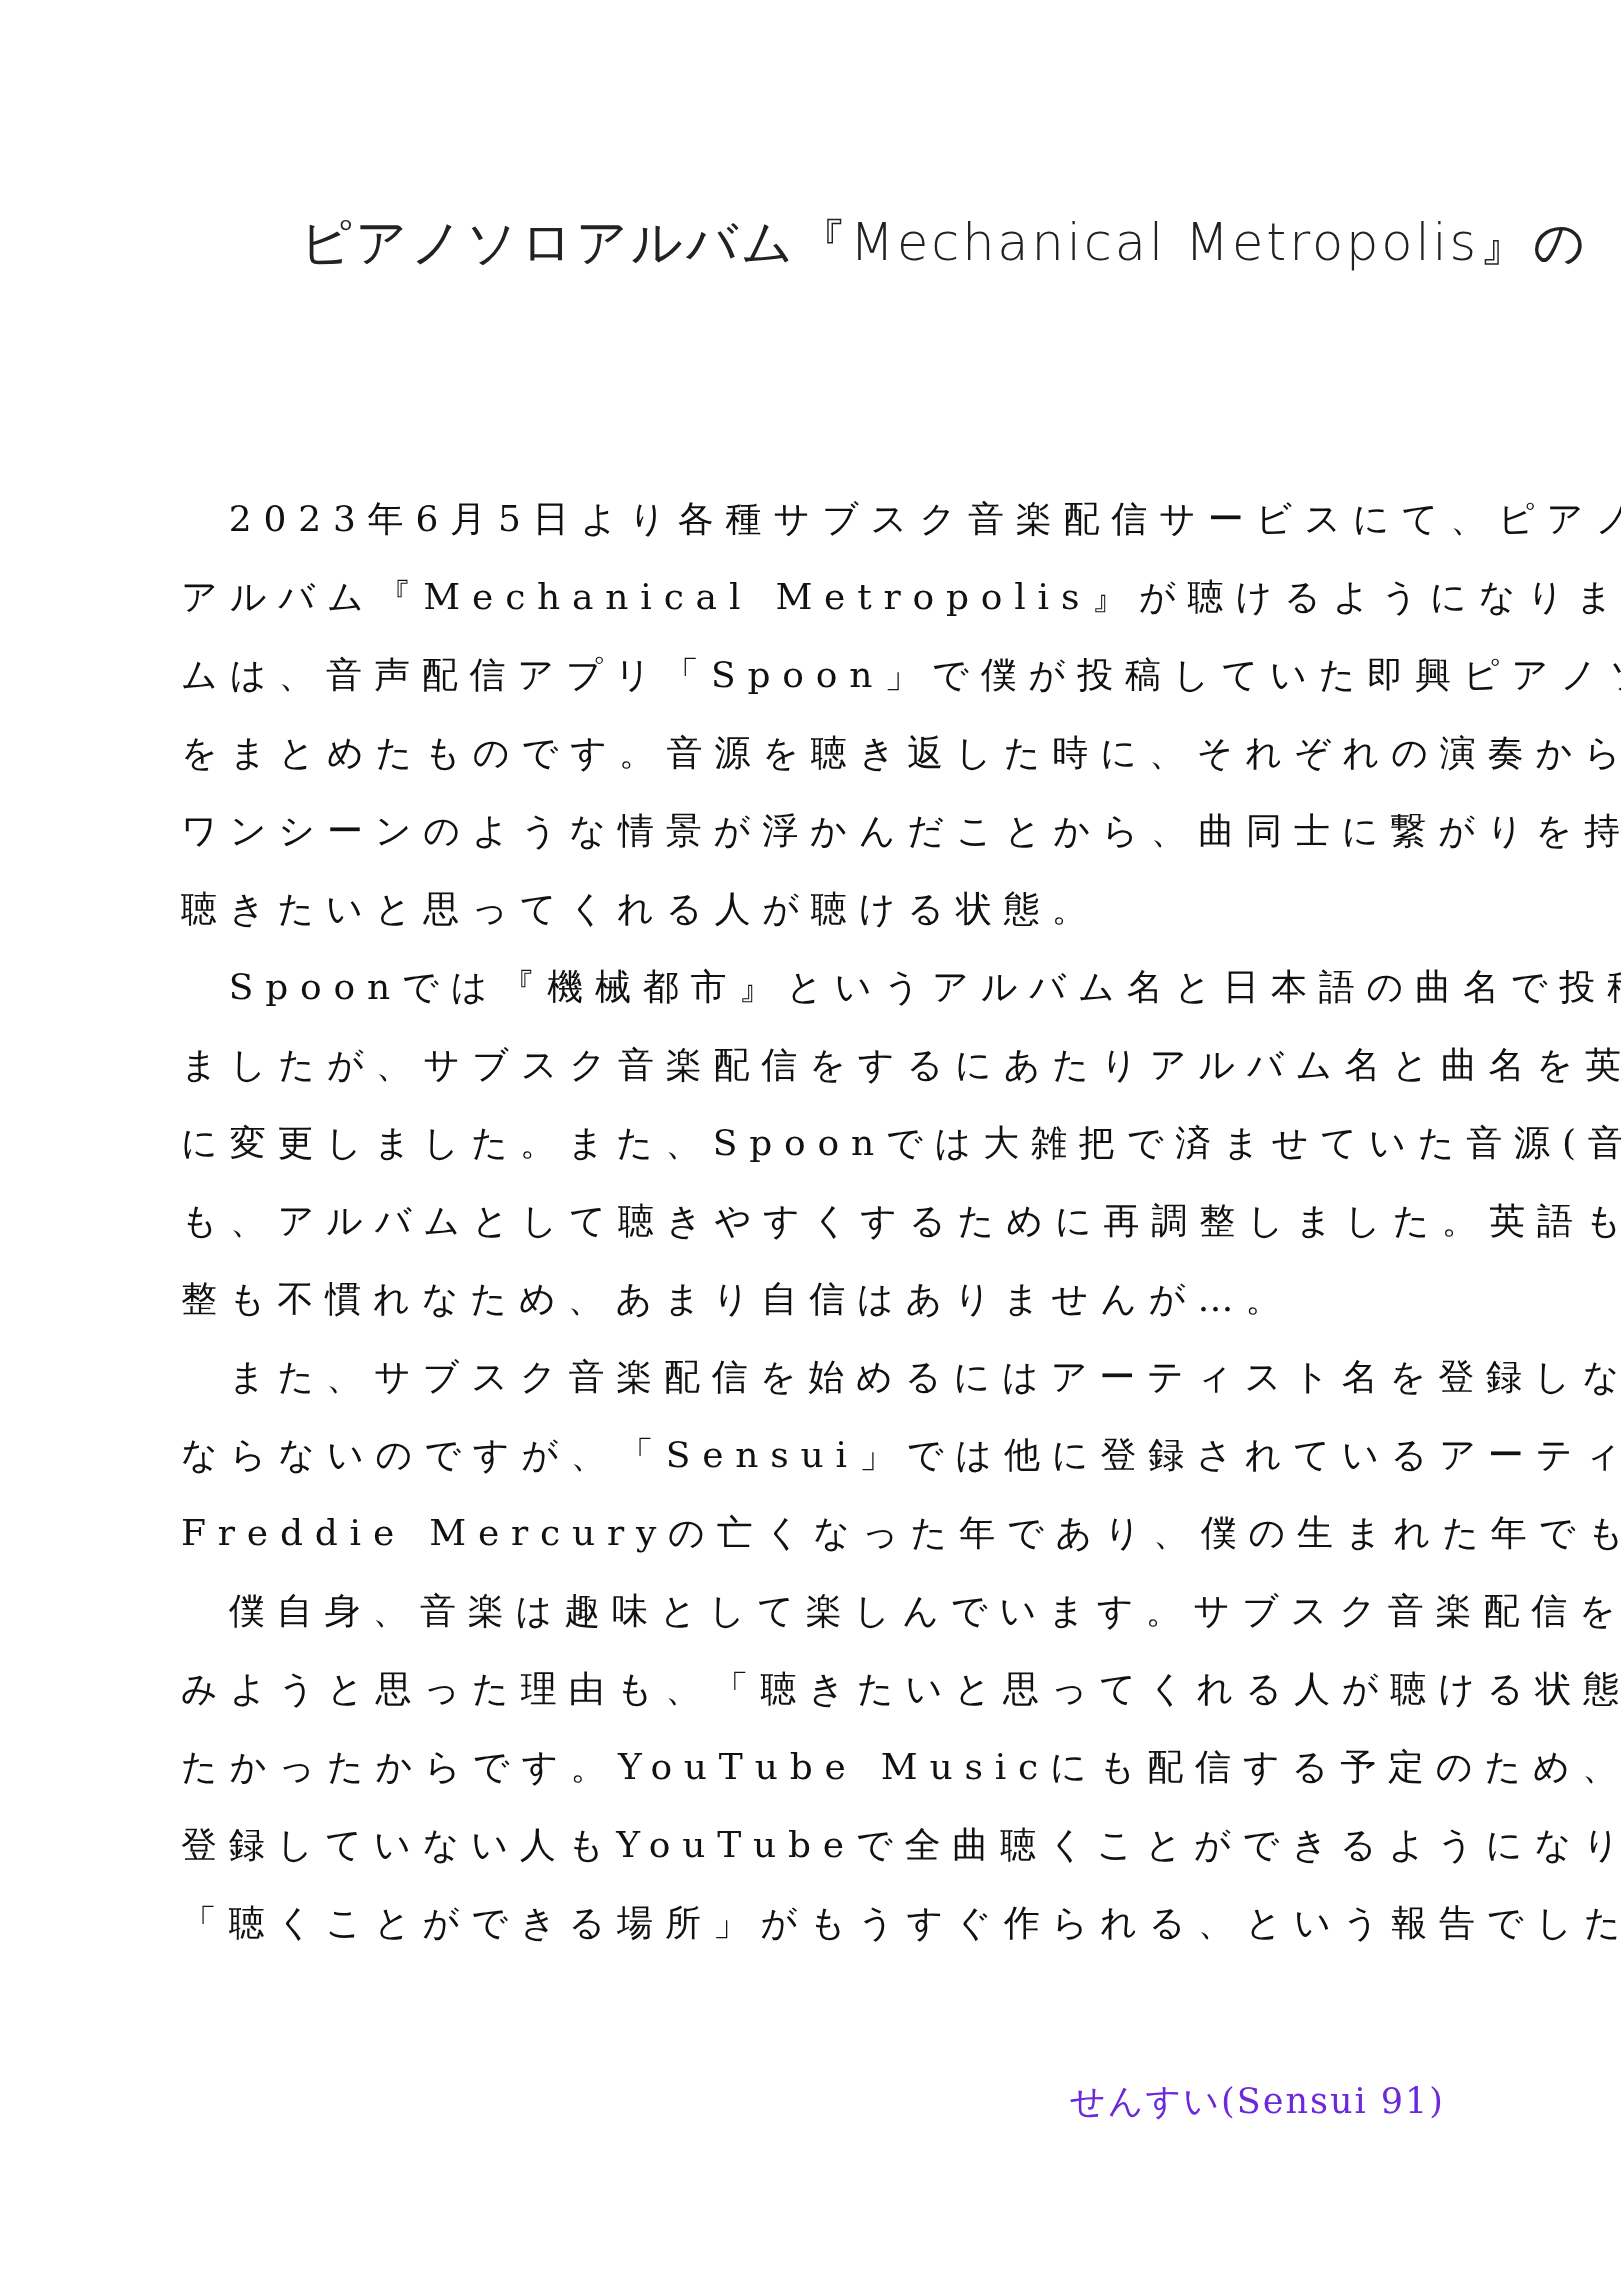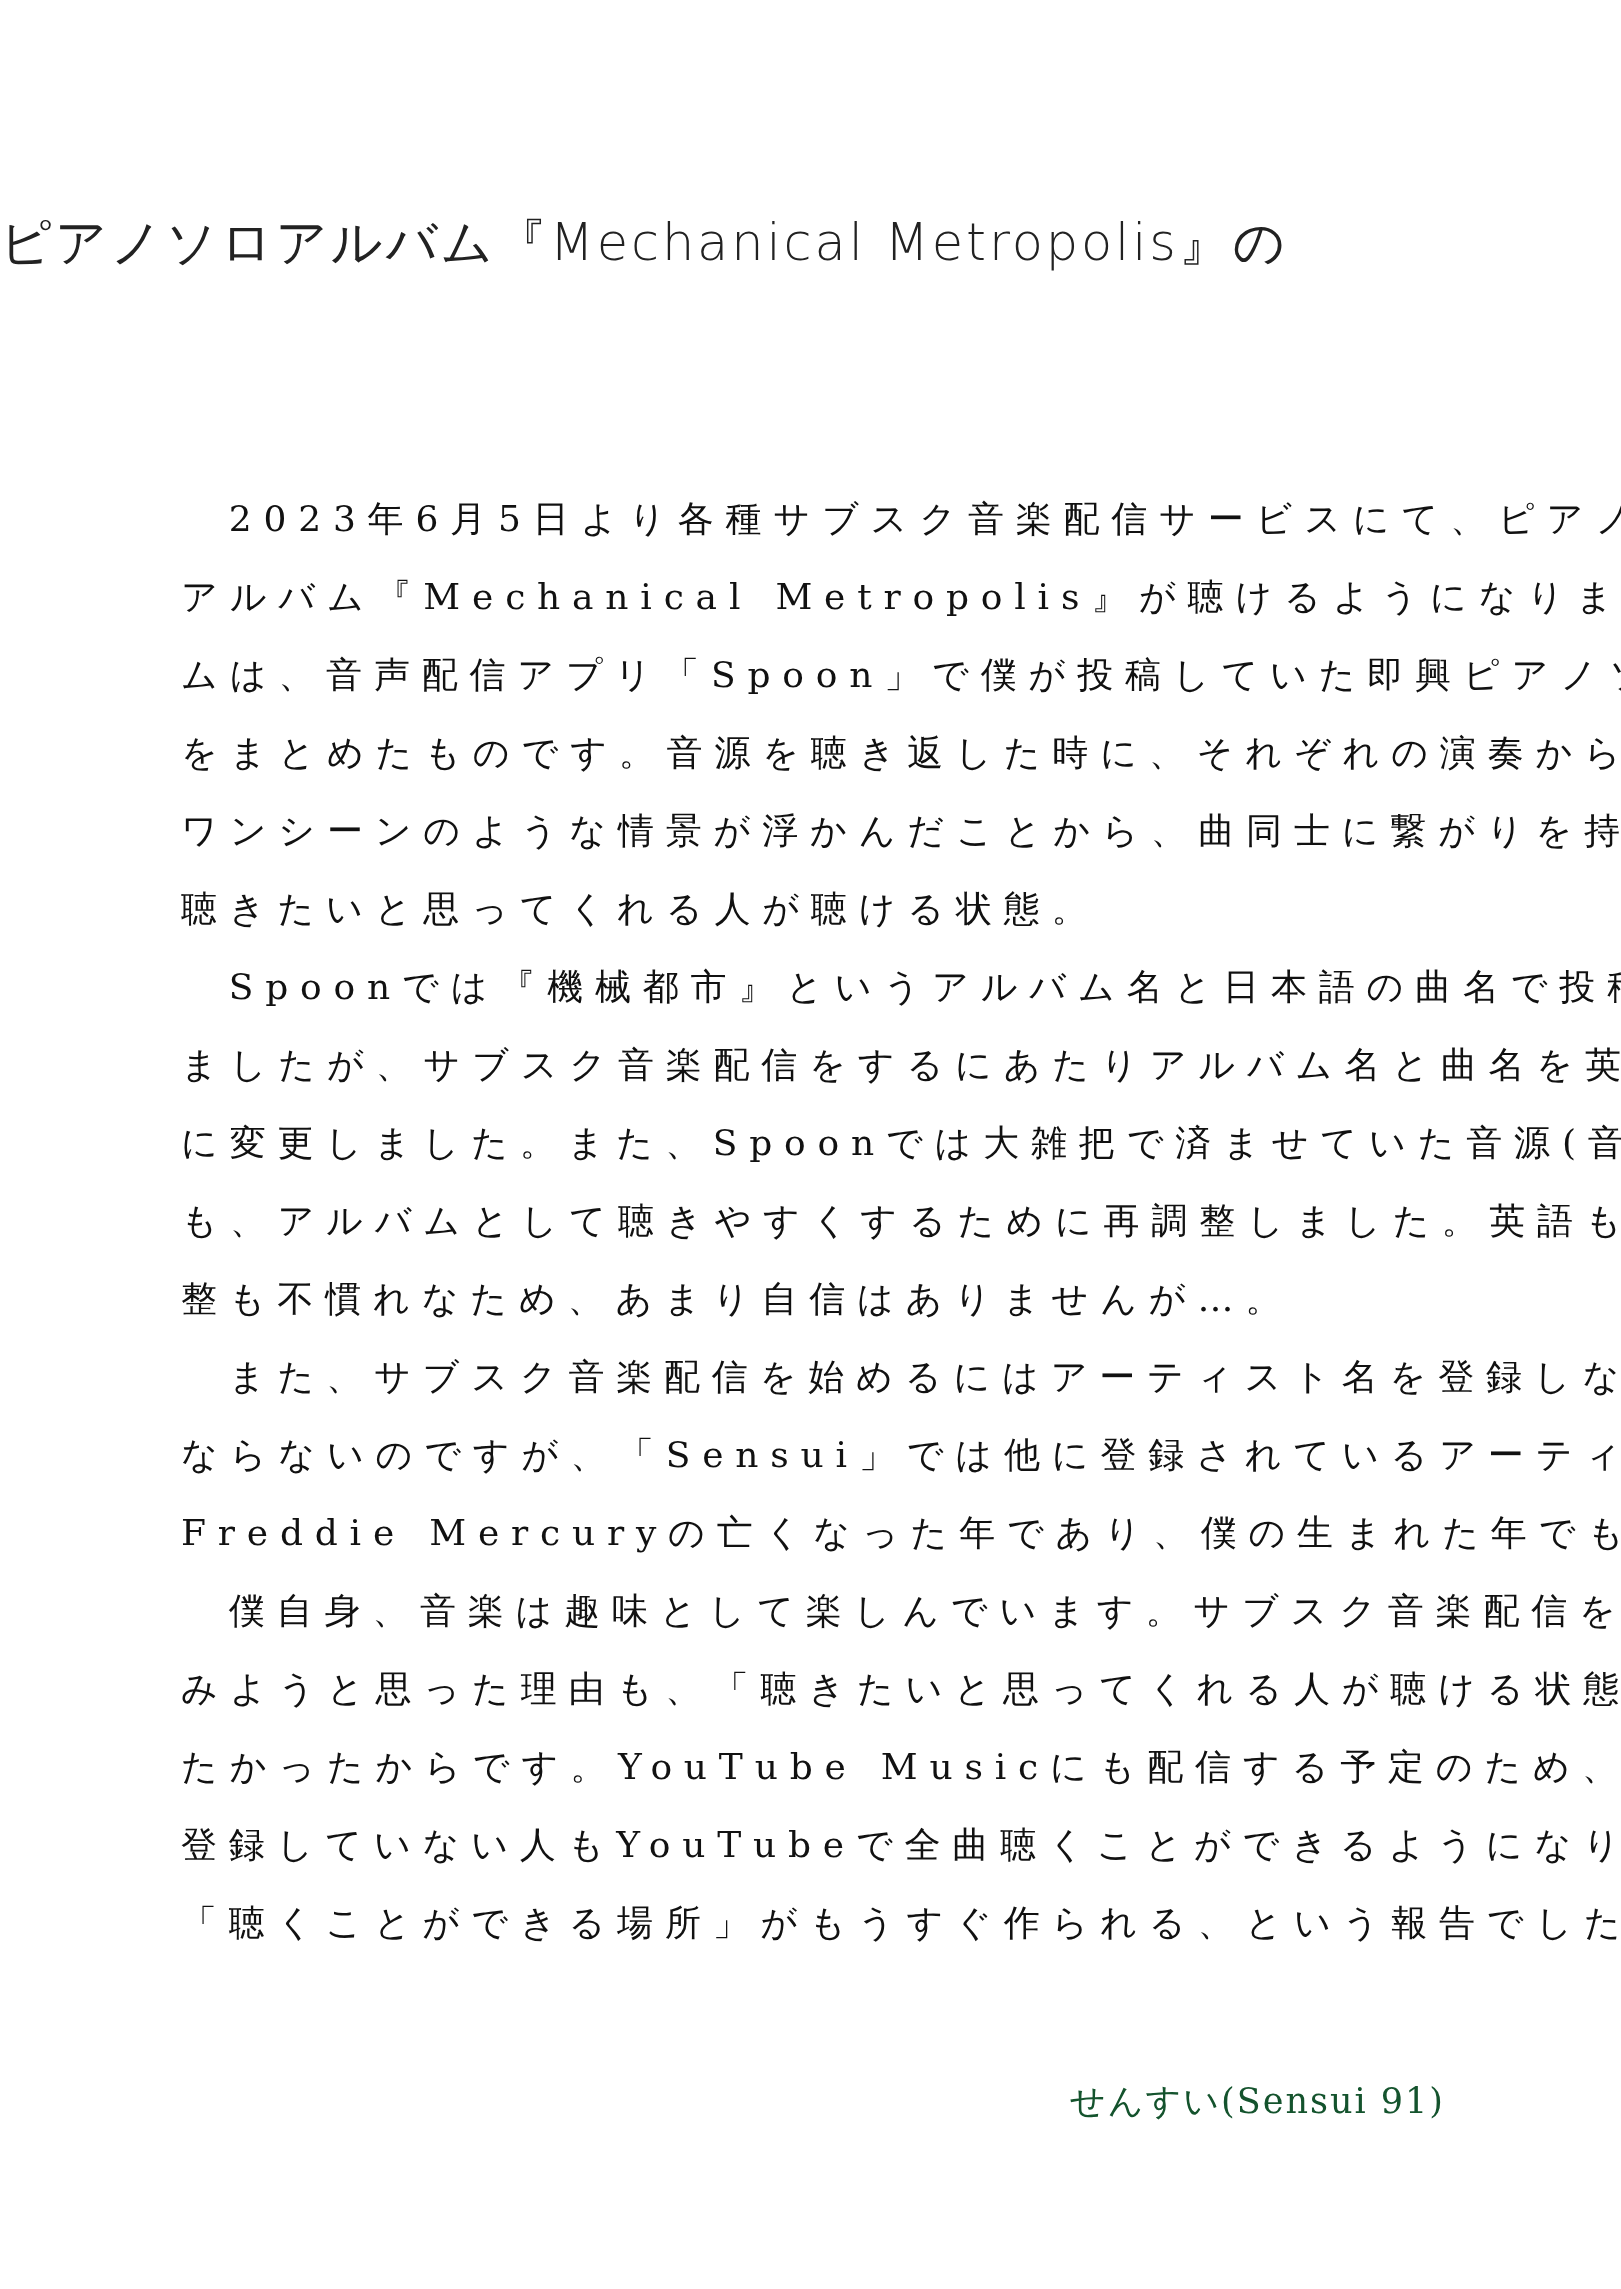--- a/index.html
+++ b/index.html
@@ -1,19 +1,19 @@
 <!DOCTYPE html>
 <html><head>
 <meta charset="utf-8">
 <style>
   html, body { margin: 0; padding: 0; background: #ffffff; }
   body { width: 1621px; height: 2290px; position: relative; overflow: hidden; color: #1a1a1a; }
   .title {
     position: absolute; left: 0; width: 1588px; top: 201px;
-    text-align: left;
+    text-align: right;
     font-family: "DejaVu Sans", sans-serif;
     font-weight: 200;
     font-size: 51px;
     line-height: 84px;
     letter-spacing: 2.9px;
     color: #222;
   }
   .title div { white-space: nowrap; }
   .body {
     position: absolute; left: 181px; top: 480px; width: 1264px;
@@ -22,21 +22,21 @@
     line-height: 78px;
     letter-spacing: 11.8px;
     color: #111;
   }
   .line { white-space: nowrap; height: 78px; }
   .signature {
     position: absolute; right: 176px; top: 2078px;
     font-family: "DejaVu Serif", serif;
     font-size: 35px;
     letter-spacing: 2px;
-    color: #14532d;
+    color: #6d28d9;
   }
 </style>
 </head>
 <body>
 
 <div class="title">
   <div>ピアノソロアルバム『Mechanical Metropolis』の</div>
 </div>
 
 <div class="body">

